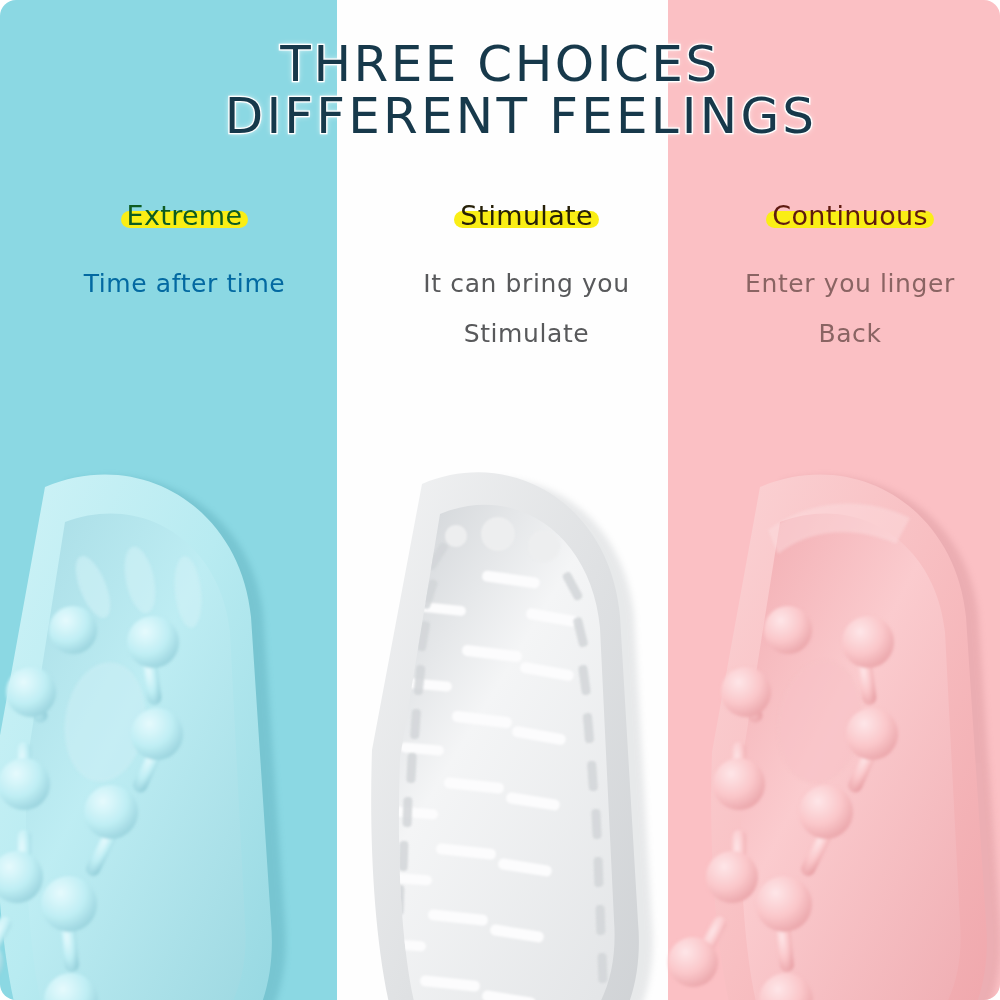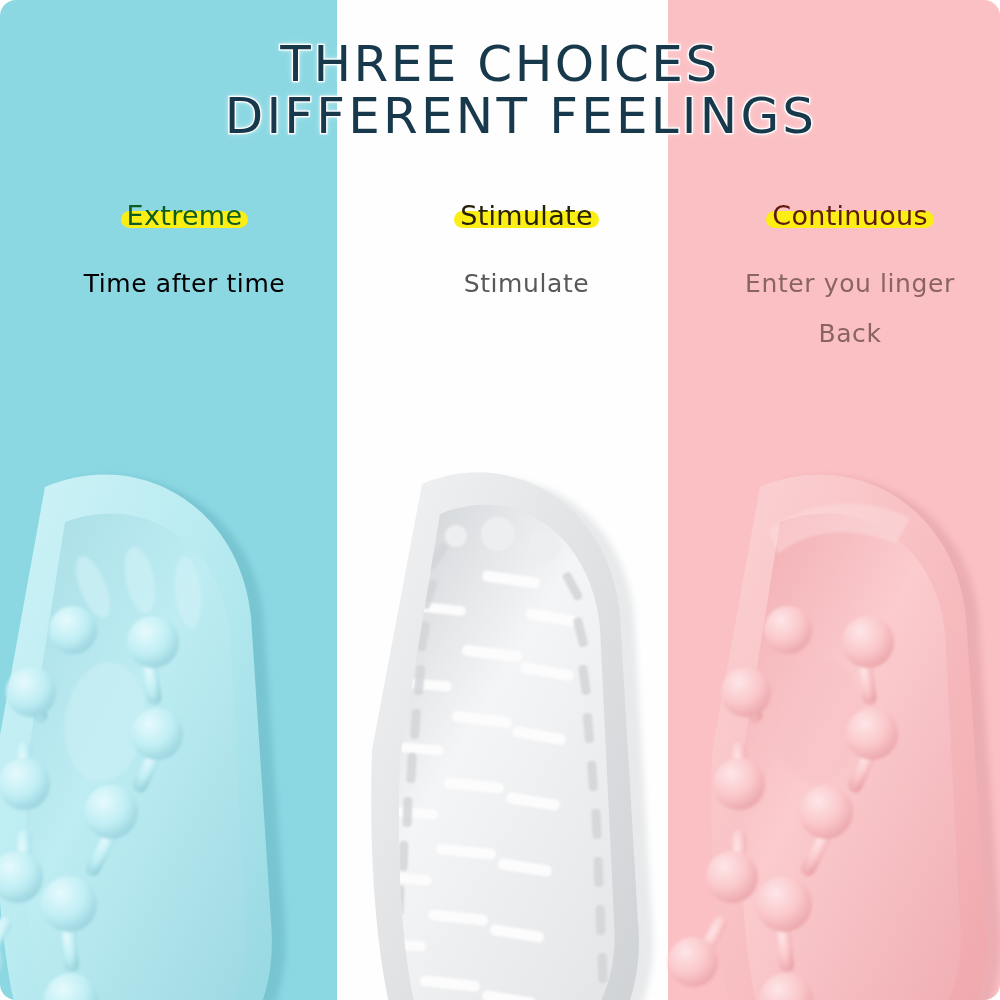--- a/index.html
+++ b/index.html
@@ -59,21 +59,21 @@
   .h-extreme    { color:#0E5C22; }
   .h-stimulate  { color:#262008; }
   .h-continuous { color:#5E1A10; }
 
   .body-lines { margin-top:28px; }
   .body-line {
     font-family:"DejaVu Sans", sans-serif;
     font-size:25px; font-weight:400; line-height:50px;
     letter-spacing:.6px; white-space:nowrap;
   }
-  .b-blue  { color:#000000; }
+  .b-blue  { color:#0369a1; }
   .b-gray  { color:#58595B; }
   .b-mauve { color:#8A6463; }
 
   
   .product { position:absolute; z-index:4; }
   .p-blue  { left:-55px;  top:452px; width:400px;  height:620px; }
   .p-white { left:322px;  top:452px; width:380px;  height:620px; }
   .p-pink  { left:660px;  top:452px; width:400px;  height:620px; }
 </style>
 </head>
@@ -296,20 +296,21 @@
         <div class="body-line b-blue">Time after time</div>
       </div>
     </div>
 
     <div class="col col-2">
       <div class="heading-wrap">
         <span class="heading-hl"></span>
         <span class="heading-text h-stimulate">Stimulate</span>
       </div>
       <div class="body-lines">
+        <div class="body-line b-gray">It can bring you</div>
         <div class="body-line b-gray">Stimulate</div>
       </div>
     </div>
 
     <div class="col col-3">
       <div class="heading-wrap">
         <span class="heading-hl"></span>
         <span class="heading-text h-continuous">Continuous</span>
       </div>
       <div class="body-lines">

